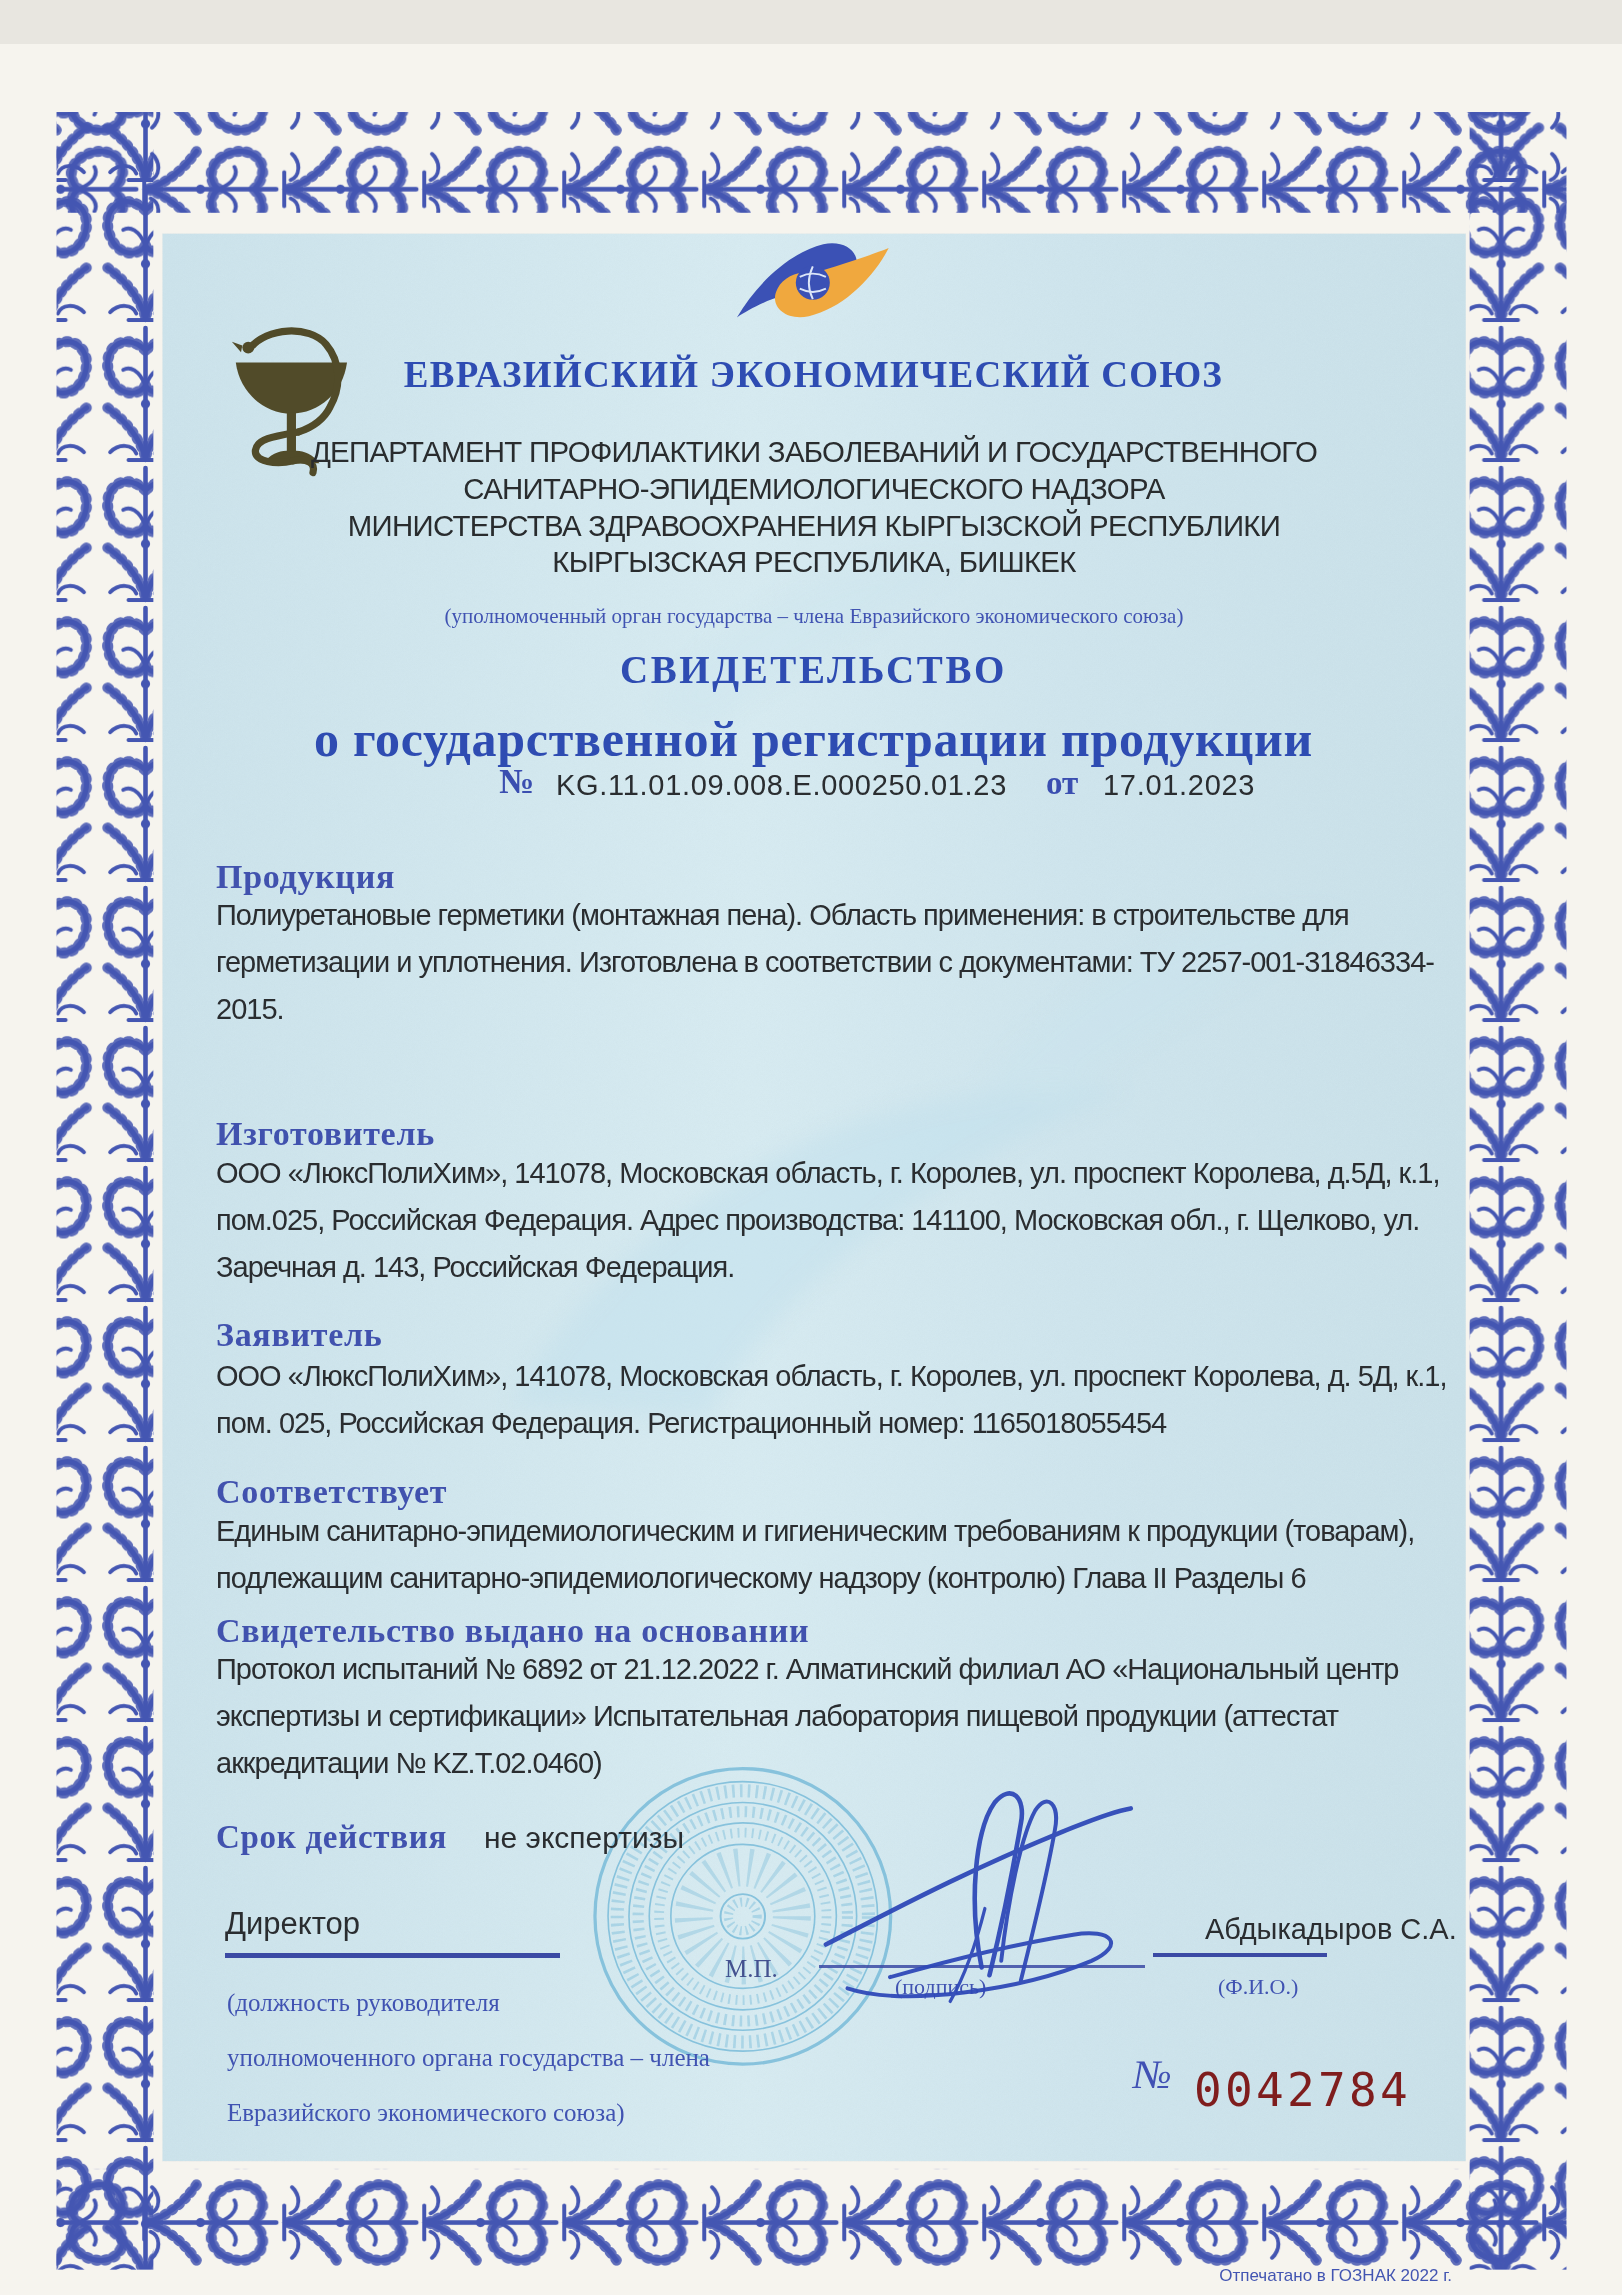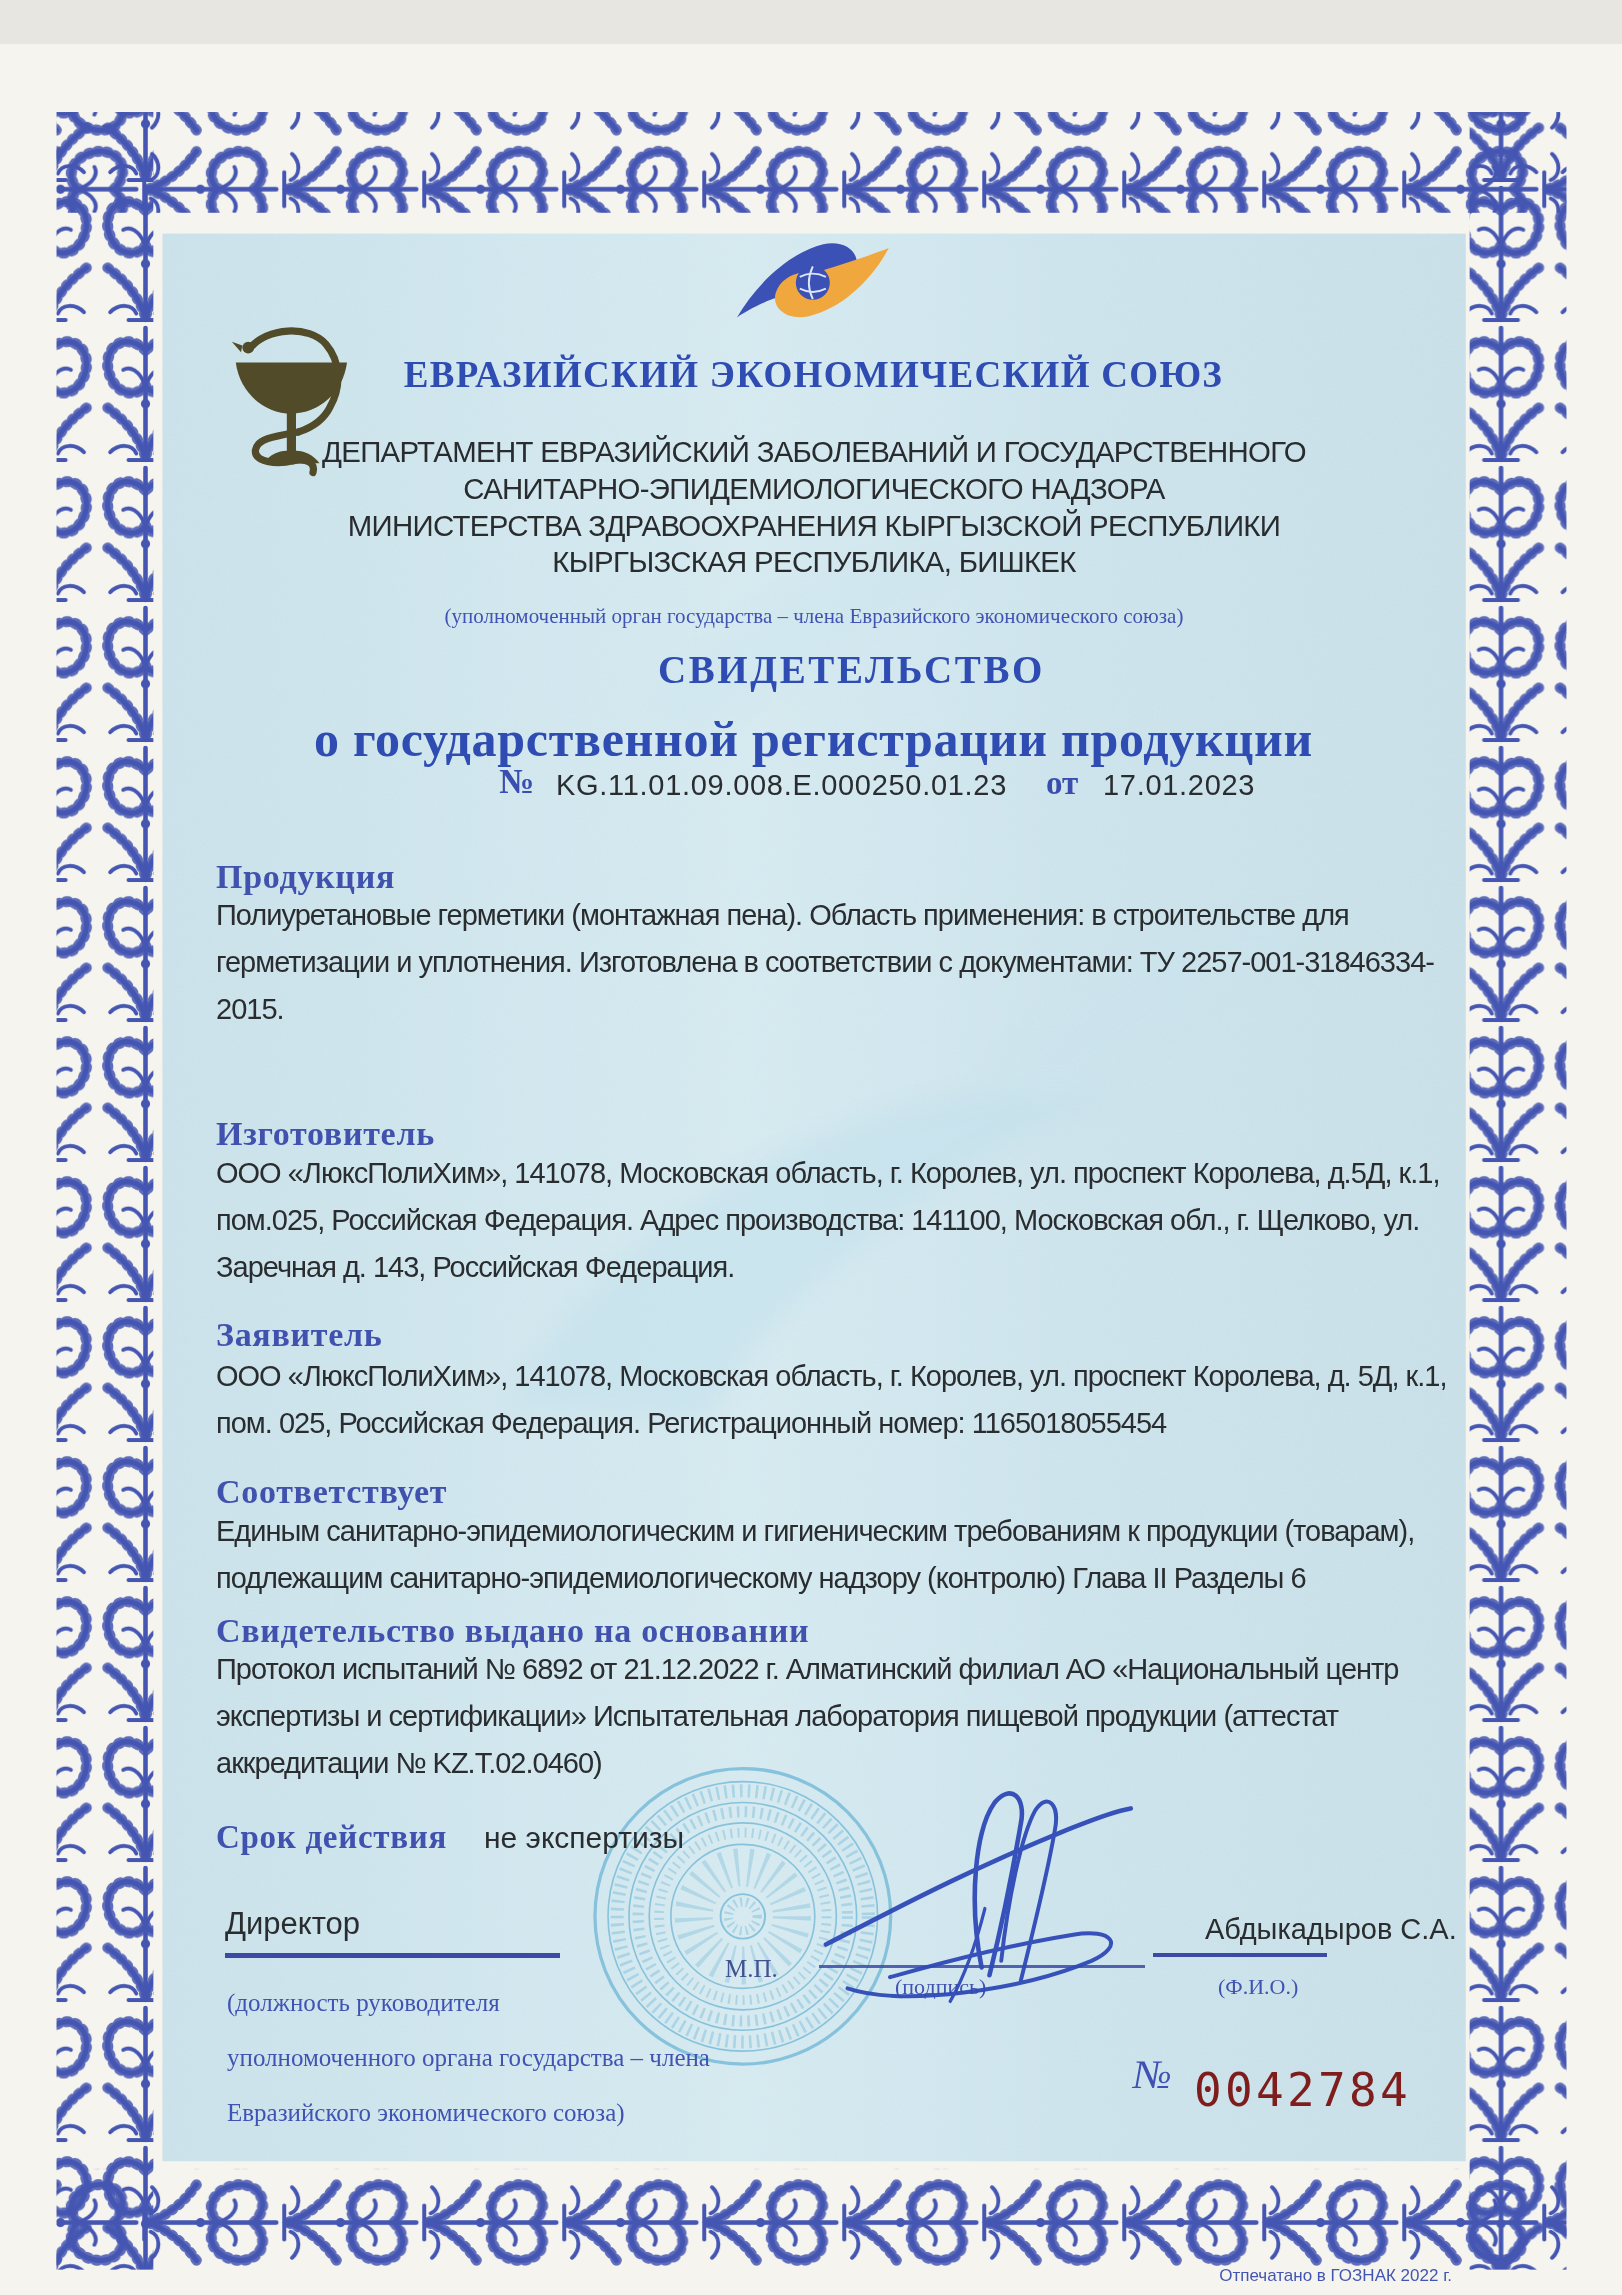--- a/index.html
+++ b/index.html
@@ -11,21 +11,21 @@
     overflow:hidden;
     font-family:"Liberation Sans", sans-serif;
     margin-top:44px;
   }
   .abs{position:absolute;}
   svg.layer{position:absolute;left:0;top:0;}
   .serif{font-family:"Liberation Serif", serif;}
   .union-title{font-size:37px;font-weight:bold;color:#2e4cb2;letter-spacing:1.3px;text-align:center;}
   .dept-line{font-size:29.4px;color:#292c2e;letter-spacing:-0.7px;text-align:center;width:1112px;left:258px;}
   .auth-note{font-size:21px;color:#4053b2;text-align:center;width:1112px;left:258px;}
-  .doc-title{font-size:39px;font-weight:bold;color:#2e4cb2;letter-spacing:2.6px;text-align:center;width:1303px;left:162px;padding-left:38px;}
+  .doc-title{font-size:39px;font-weight:bold;color:#2e4cb2;letter-spacing:2.6px;text-align:center;width:1303px;left:162px;}
   .doc-subtitle{font-size:50px;font-weight:bold;color:#2e4cb2;letter-spacing:0.7px;text-align:center;width:1303px;left:162px;}
   .num-label{font-size:35px;font-weight:bold;color:#3a4eb0;}
   .num-value{font-size:29px;color:#2a2d30;letter-spacing:0.7px;}
   .sec-head{font-family:"Liberation Serif", serif;font-size:34px;font-weight:bold;color:#4152ae;letter-spacing:0.7px;}
   .sec-body{font-size:29px;line-height:47px;color:#2a2d30;letter-spacing:-1px;width:1237px;}
   .small-blue{font-family:"Liberation Serif", serif;font-size:25px;color:#4053b2;}
   .rule{background:#3b4aa4;}
   .serial-digits{font-family:"DejaVu Sans Mono", monospace;font-size:46px;color:#7f1d1d;letter-spacing:3.3px;}
 </style>
 </head>
@@ -122,21 +122,21 @@
       <circle r="110" stroke-width="2.5"></circle>
       <circle r="75" stroke-width="58" stroke-dasharray="5 14" opacity="0.45"></circle>
       <circle r="34" stroke-width="3"></circle>
       <circle r="22" stroke-width="14" stroke-dasharray="3 6" opacity="0.55"></circle>
     </g>
   </svg>
 
   <div class="abs serif union-title" style="left:162px;top:309px;width:1303px;">ЕВРАЗИЙСКИЙ ЭКОНОМИЧЕСКИЙ СОЮЗ</div>
 
   <div>
-    <div class="abs dept-line" style="top:391px;">ДЕПАРТАМЕНТ ЕВРАЗИЙСКИЙ ЗАБОЛЕВАНИЙ И ГОСУДАРСТВЕННОГО</div>
+    <div class="abs dept-line" style="top:391px;">ДЕПАРТАМЕНТ ПРОФИЛАКТИКИ ЗАБОЛЕВАНИЙ И ГОСУДАРСТВЕННОГО</div>
     <div class="abs dept-line" style="top:428px;">САНИТАРНО-ЭПИДЕМИОЛОГИЧЕСКОГО НАДЗОРА</div>
     <div class="abs dept-line" style="top:465px;">МИНИСТЕРСТВА ЗДРАВООХРАНЕНИЯ КЫРГЫЗСКОЙ РЕСПУБЛИКИ</div>
     <div class="abs dept-line" style="top:501px;">КЫРГЫЗСКАЯ РЕСПУБЛИКА, БИШКЕК</div>
   </div>
 
   <div class="abs serif auth-note" style="top:560px;">(уполномоченный орган государства – члена Евразийского экономического союза)</div>
 
   <div class="abs serif doc-title" style="top:603px;">СВИДЕТЕЛЬСТВО</div>
 
   <div class="abs serif doc-subtitle" style="top:666px;">о государственной регистрации продукции</div>

